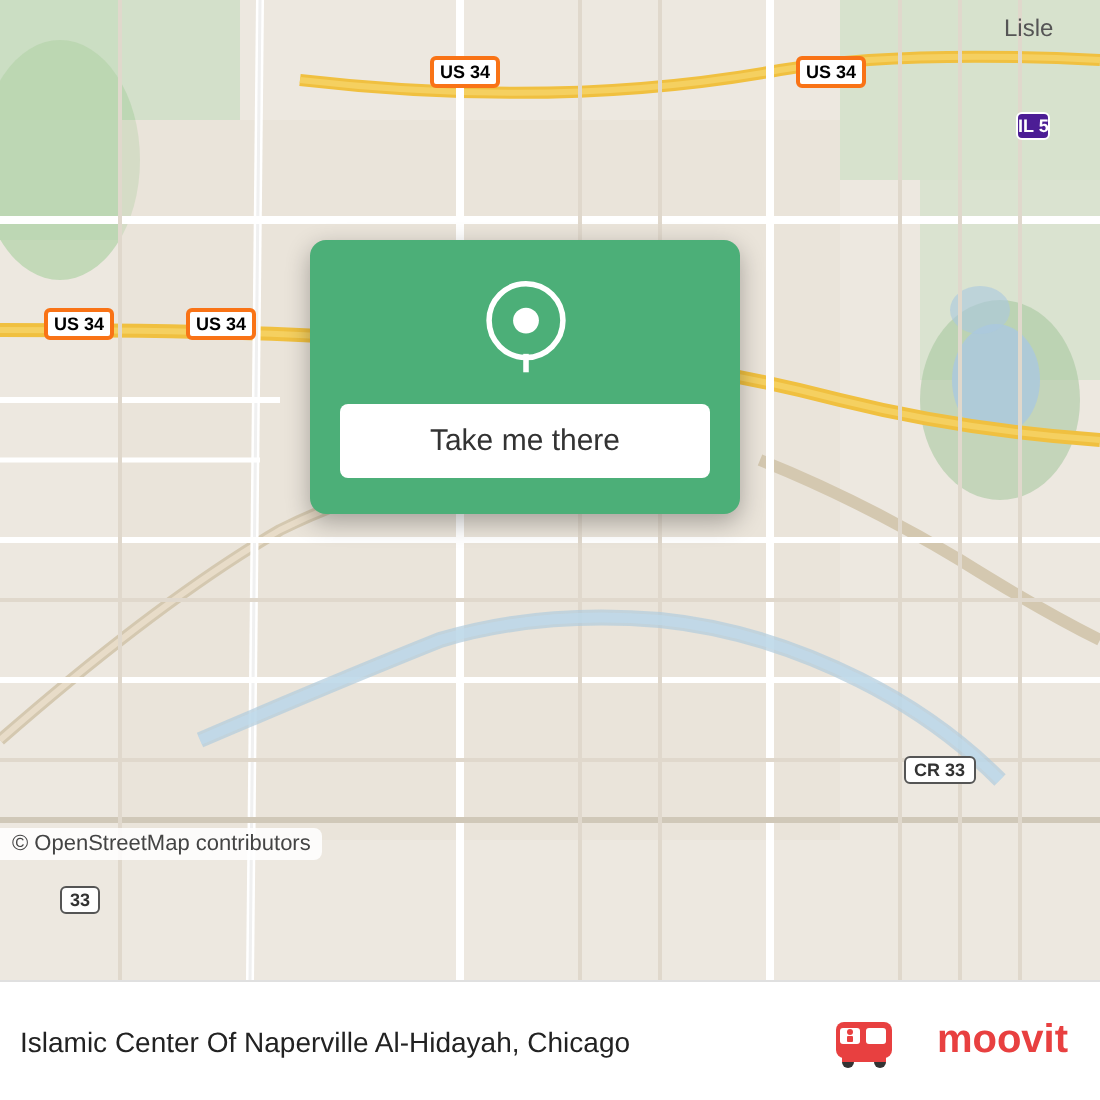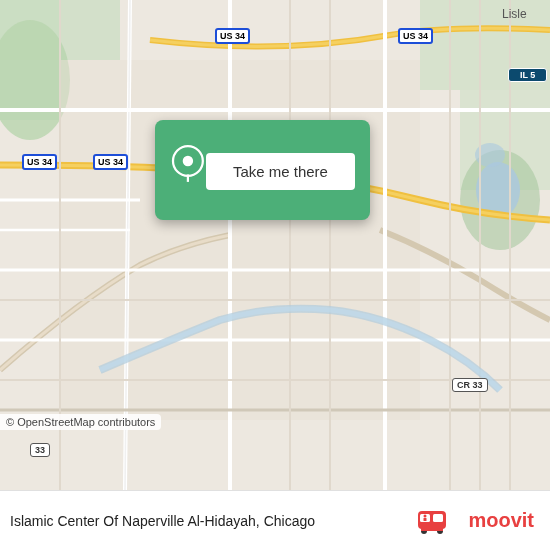--- a/index.html
+++ b/index.html
@@ -30,21 +30,21 @@
     
     #location-card {
       position: absolute;
       top: 120px;
       left: 155px;
       width: 215px;
       background: #4caf78;
       border-radius: 8px;
       padding: 20px 15px 18px 15px;
       display: flex;
-      flex-direction: row;
+      flex-direction: column;
       align-items: center;
       box-shadow: 0 4px 12px rgba(0,0,0,0.3);
     }
 
     #pin-icon {
       width: 48px;
       height: 48px;
       margin-bottom: 14px;
     }
 
@@ -129,21 +129,21 @@
       color: white;
       font-size: 9px;
       font-weight: bold;
       border-radius: 3px;
       padding: 1px 4px;
       border: 1.5px solid white;
     }
     .route-badge-us {
       background: #ffffff;
       color: #000;
-      border: 2px solid #1d4ed8;
+      border: 2px solid #f97316;
       border-radius: 3px;
     }
 
     
     .route-badge-cr {
       background: white;
       color: #333;
       border: 1.5px solid #555;
       font-size: 9px;
       font-weight: bold;
@@ -209,21 +209,21 @@
     <path d="M 100 370 Q 170 340 220 320 Q 270 305 330 310 Q 380 315 430 340 Q 470 360 500 390" stroke="#c0dcee" stroke-width="5" fill="none" opacity="0.6"></path>
 
     <text x="502" y="18" font-family="Arial" font-size="12" fill="#555" font-weight="500">Lisle</text>
   </svg>
 
 
   <div class="route-badge route-badge-us" style="top:28px;left:215px;position:absolute;font-size:9px;padding:1px 3px;">US 34</div>
   <div class="route-badge route-badge-us" style="top:28px;left:398px;position:absolute;font-size:9px;padding:1px 3px;">US 34</div>
   <div class="route-badge route-badge-us" style="top:154px;left:22px;position:absolute;font-size:9px;padding:1px 3px;">US 34</div>
   <div class="route-badge route-badge-us" style="top:154px;left:93px;position:absolute;font-size:9px;padding:1px 3px;">US 34</div>
-  <div class="route-badge" style="top:68px;left:508px;position:absolute;font-size:9px;padding:1px 11px;background:#0c4a6e;color:white;">IL 5</div>
+  <div class="route-badge" style="top:56px;left:508px;position:absolute;font-size:9px;padding:1px 0;background:#4c1d95;color:white;">IL 5</div>
   <div class="route-badge route-badge-cr" style="top:378px;left:452px;position:absolute;">CR 33</div>
   <div class="route-badge route-badge-cr" style="top:443px;left:30px;position:absolute;">33</div>
 
   <div id="location-card">
 
     <svg id="pin-icon" viewBox="0 0 48 52" xmlns="http://www.w3.org/2000/svg">
       <circle cx="24" cy="22" r="20" fill="none" stroke="white" stroke-width="3"></circle>
       <circle cx="24" cy="22" r="7" fill="white"></circle>
       <path d="M24 40 Q24 46 24 50" stroke="white" stroke-width="3" fill="none"></path>
     </svg>

